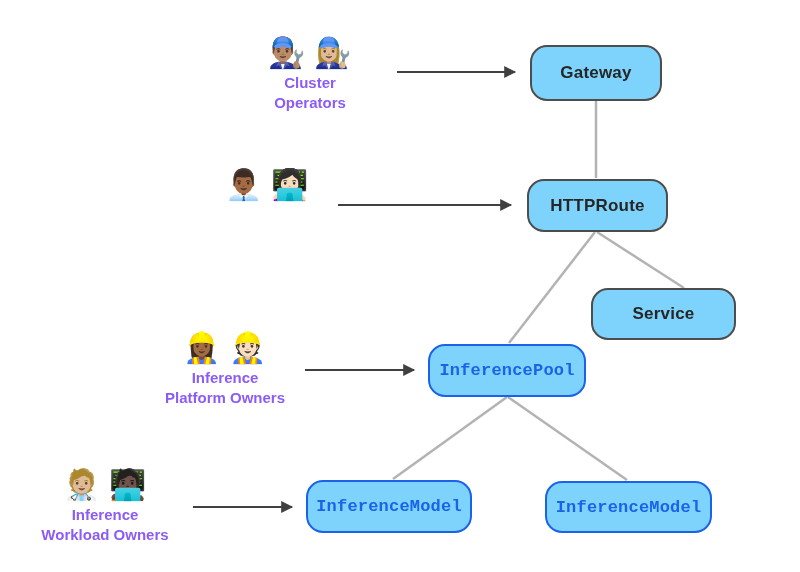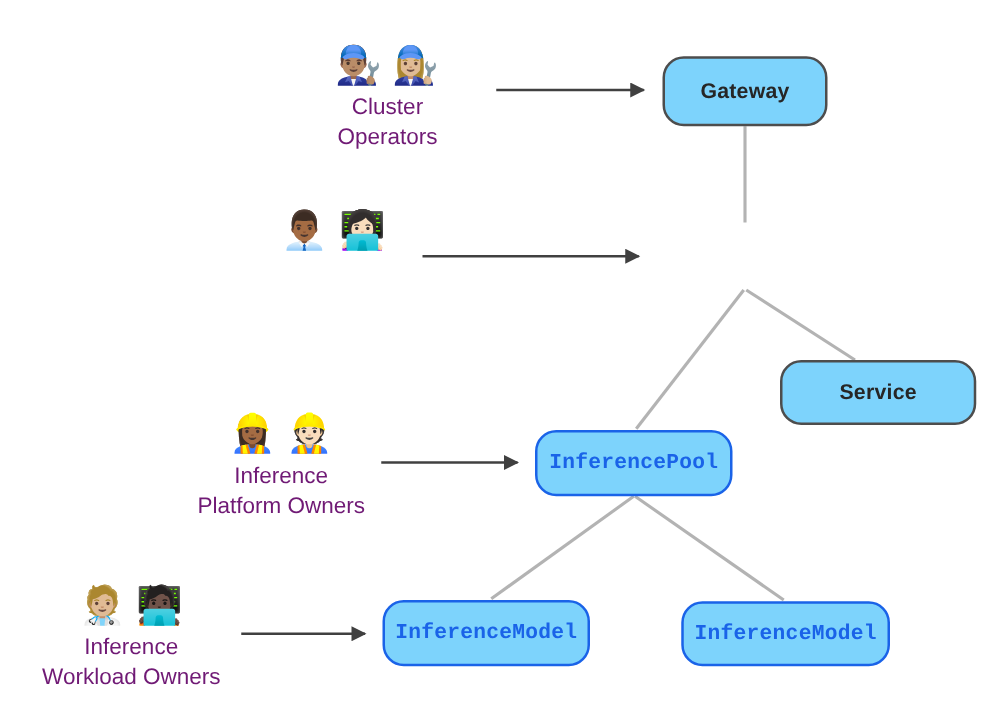--- a/index.html
+++ b/index.html
@@ -44,24 +44,25 @@
     align-items: center;
     text-align: center;
   }
   .persona .emoji {
     font-size: 30px;
     line-height: 1.1;
     white-space: nowrap;
   }
   .persona .label {
     margin-top: 4px;
-    font-size: 18px;
+    font-size: 15px;
     line-height: 1.35;
-    color: #701a75;
+    color: #8b5cf6;
     white-space: pre-line;
+    font-weight: bold;
   }
 </style>
 </head>
 <body>
 
 <div id="stage">
 
   <svg id="connectors" viewBox="0 0 800 572" xmlns="http://www.w3.org/2000/svg">
     <defs>
       <marker id="arrowhead" viewBox="0 0 10 10" refX="9" refY="5" markerWidth="7" markerHeight="6" orient="auto-start-reverse">
@@ -98,22 +99,23 @@
   </div>
 
   <div class="persona" style="left:15px; top:468px; width:180px;">
     <div class="emoji">🧑🏼‍⚕️ 🧑🏿‍💻</div>
     <div class="label">Inference
 Workload Owners</div>
   </div>
 
   <div class="node dark" style="left:530px; top:45px; width:132px; height:56px;">Gateway</div>
 
+  <div class="node dark" style="left:527px; top:179px; width:141px; height:53px;">HTTPRoute</div>
 
-  <div class="node dark" style="left:624px; top:288px; width:157px; height:52px;text-align:right;">Service</div>
+  <div class="node dark" style="left:591px; top:288px; width:145px; height:52px;text-align:right;">Service</div>
 
   <div class="node blue" style="left:428px; top:344px; width:158px; height:53px;">InferencePool</div>
 
   <div class="node blue" style="left:306px; top:480px; width:166px; height:53px;">InferenceModel</div>
 
   <div class="node blue" style="left:545px; top:481px; width:167px; height:52px;">InferenceModel</div>
 
 </div>
 
 </body></html>

